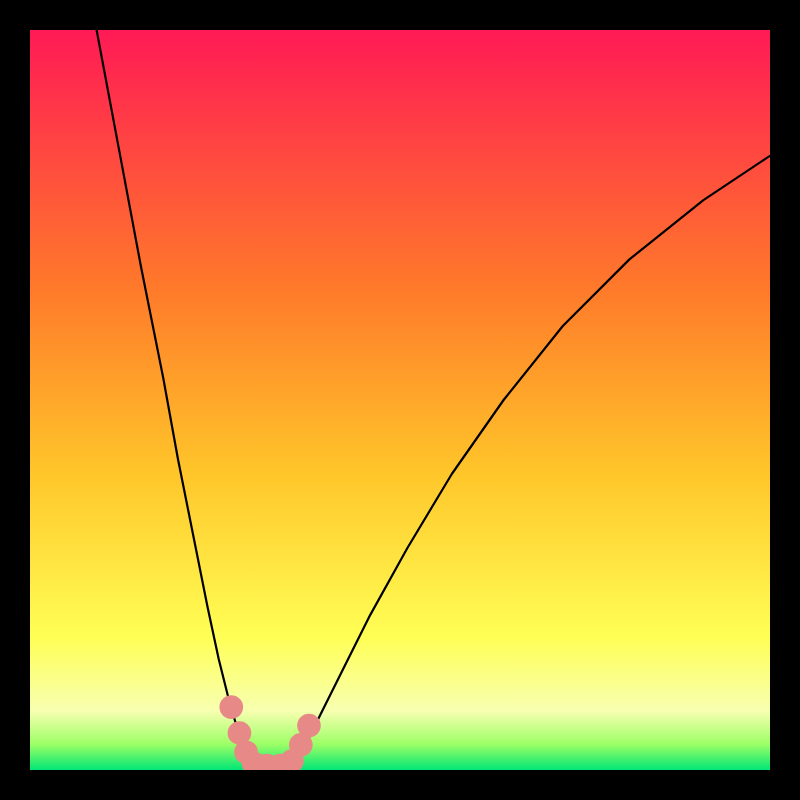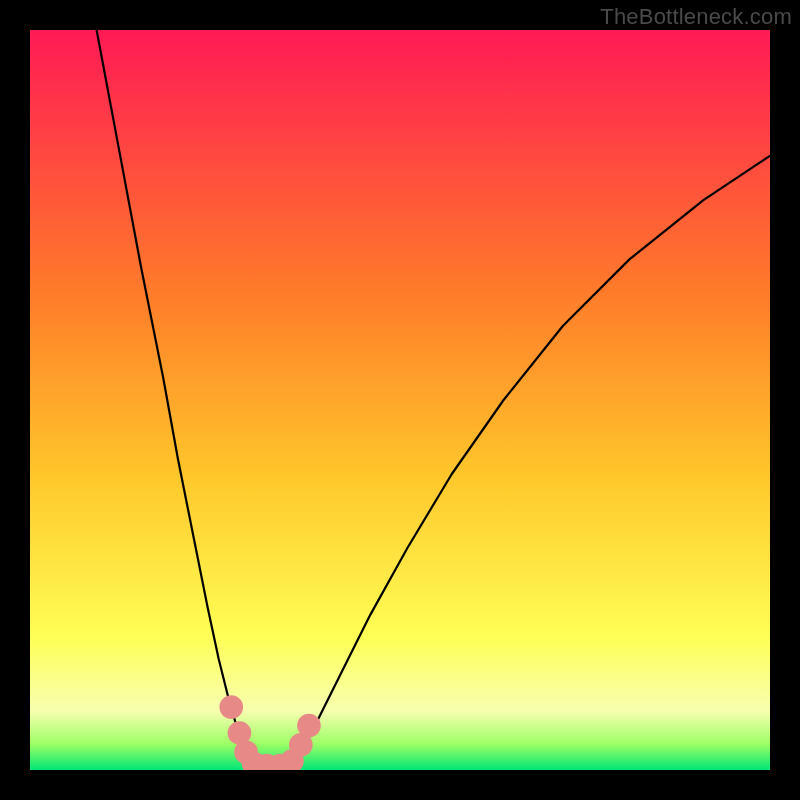--- a/index.html
+++ b/index.html
@@ -45,21 +45,20 @@
     top: 0; left: 0;
     width: 100%;
     height: 100%;
   }
 </style>
 </head>
 <body>
 
 <div class="frame">
 
-  <div class="watermark">TheBottleneck.com</div>
 
   <div class="plot">
     <svg class="gradient" viewBox="0 0 100 100" preserveAspectRatio="none">
       <defs>
         <linearGradient id="bg" x1="0" y1="0" x2="0" y2="1">
             <stop offset="0%" stop-color="#ff1a55"></stop>
             <stop offset="35%" stop-color="#ff7a2a"></stop>
             <stop offset="60%" stop-color="#ffc62a"></stop>
             <stop offset="82%" stop-color="#ffff55"></stop>
             <stop offset="92%" stop-color="#f7ffb0"></stop>

